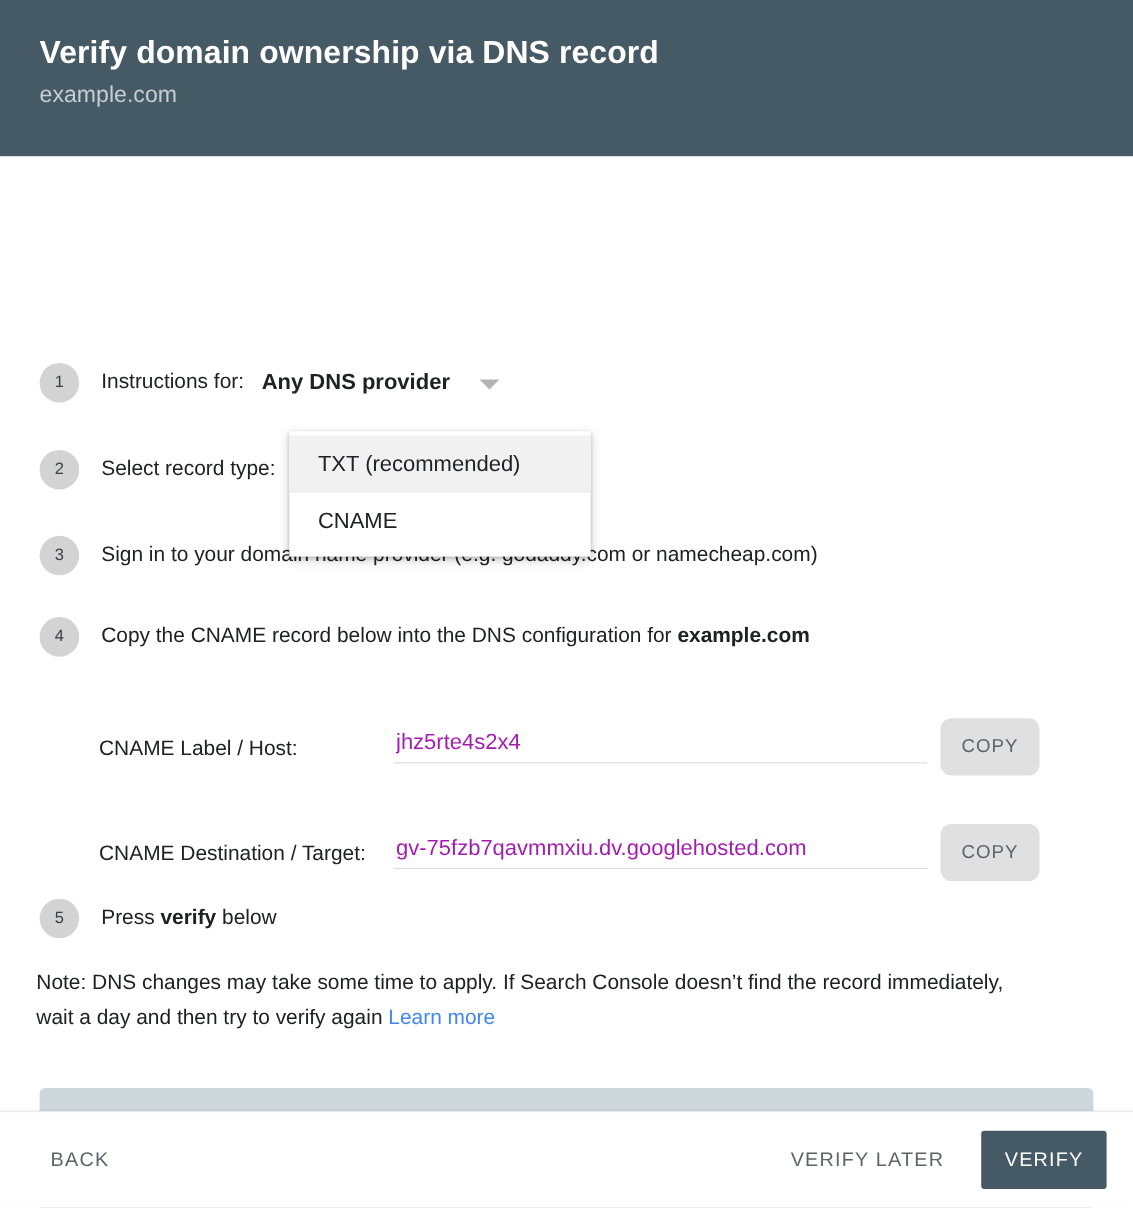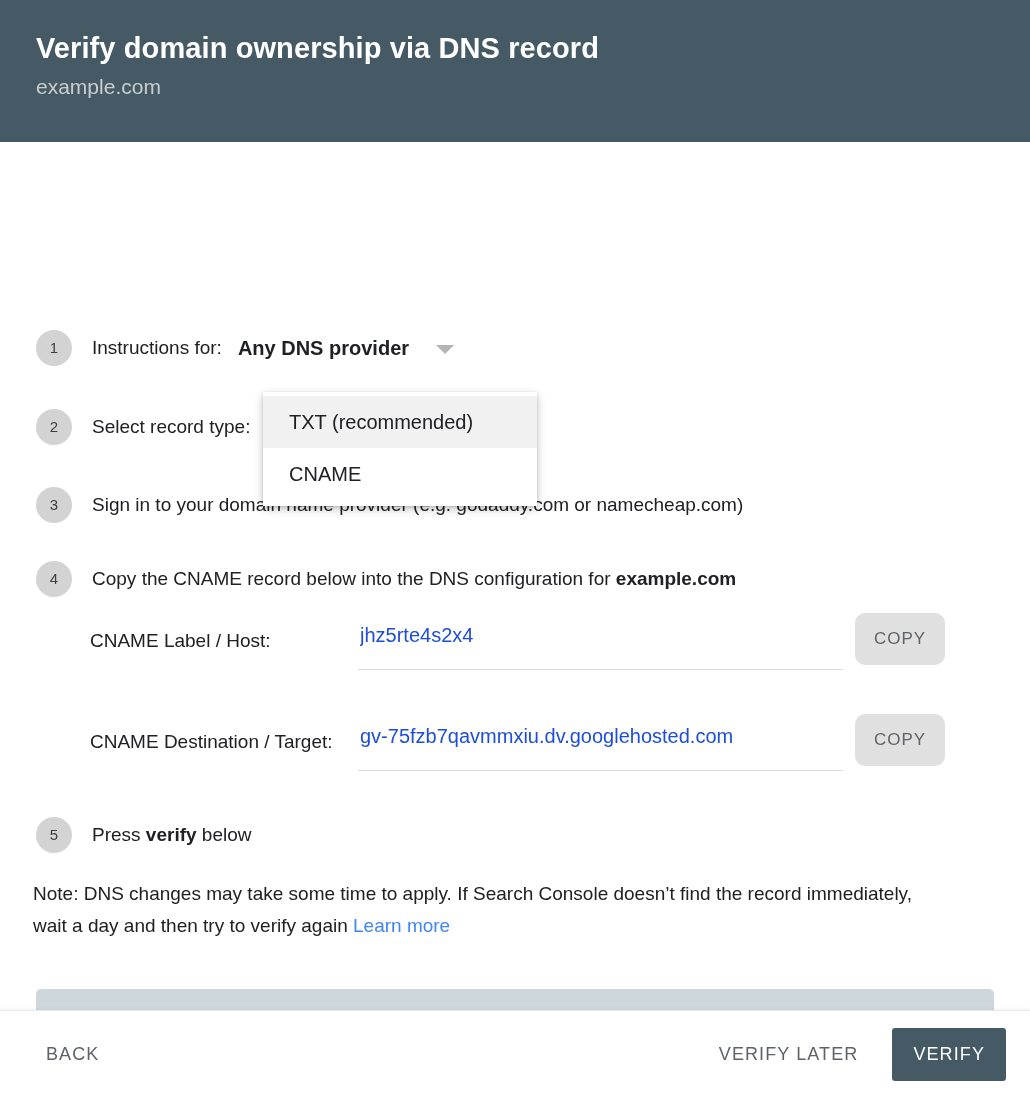--- a/index.html
+++ b/index.html
@@ -118,21 +118,21 @@
     line-height: 52px;
     padding: 0 26px;
     font-size: 20px;
     color: #202124;
     cursor: pointer;
     white-space: nowrap;
   }
   .dropdown-item.highlight { background: #f1f1f1; }
 
   
-  .fields { position: absolute; top: 464px; left: 90px; width: 906px; }
+  .fields { position: absolute; top: 504px; left: 90px; width: 906px; }
   .field-row {
     display: flex;
     align-items: flex-start;
     margin-bottom: 37px;
   }
   .field-label {
     width: 268px;
     flex: 0 0 268px;
     font-size: 19px;
     line-height: 30px;
@@ -144,23 +144,23 @@
     max-width: 485px;
     padding-top: 10px;
   }
   .field-input {
     width: 100%;
     border: none;
     border-bottom: 1px solid #dadce0;
     outline: none;
     font-family: "Liberation Sans", sans-serif;
     font-size: 20px;
-    color: #1d4ed8;
+    color: #a21caf;
     background: transparent;
-    padding: 8px 2px 22px 2px;
+    padding: 8px 2px 6px 2px;
   }
   .copy-btn {
     flex: 0 0 auto;
     width: 90px; height: 52px;
     margin-left: 12px;
     margin-top: 7px;
     background: #e0e0e0;
     border: none;
     border-radius: 10px;
     color: #5f6368;

